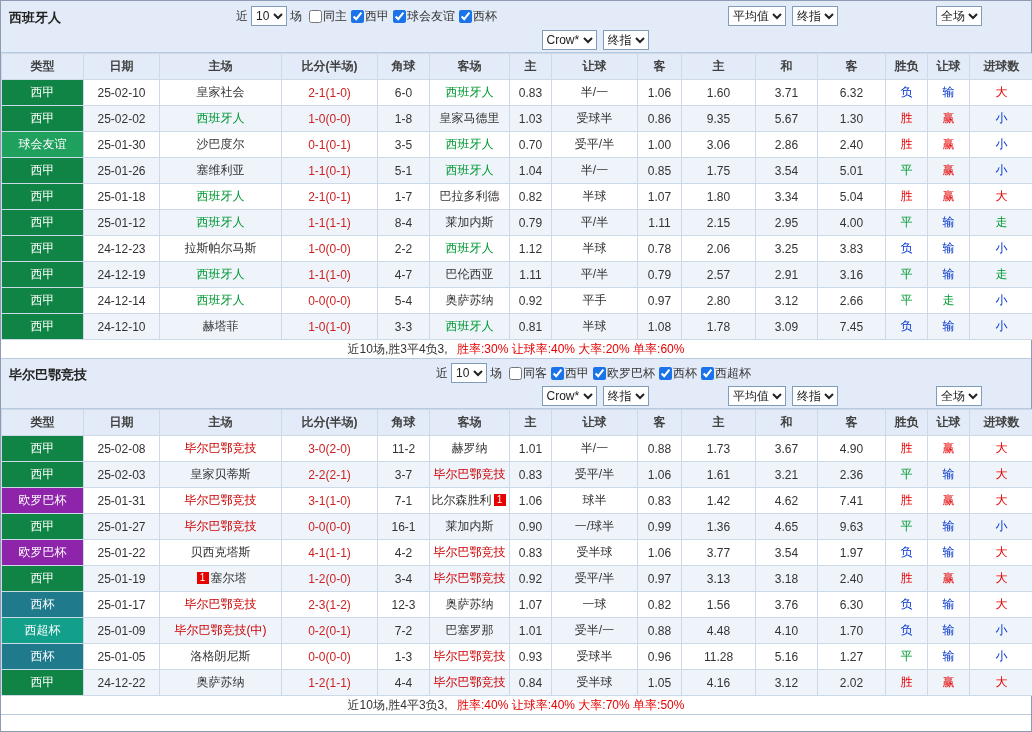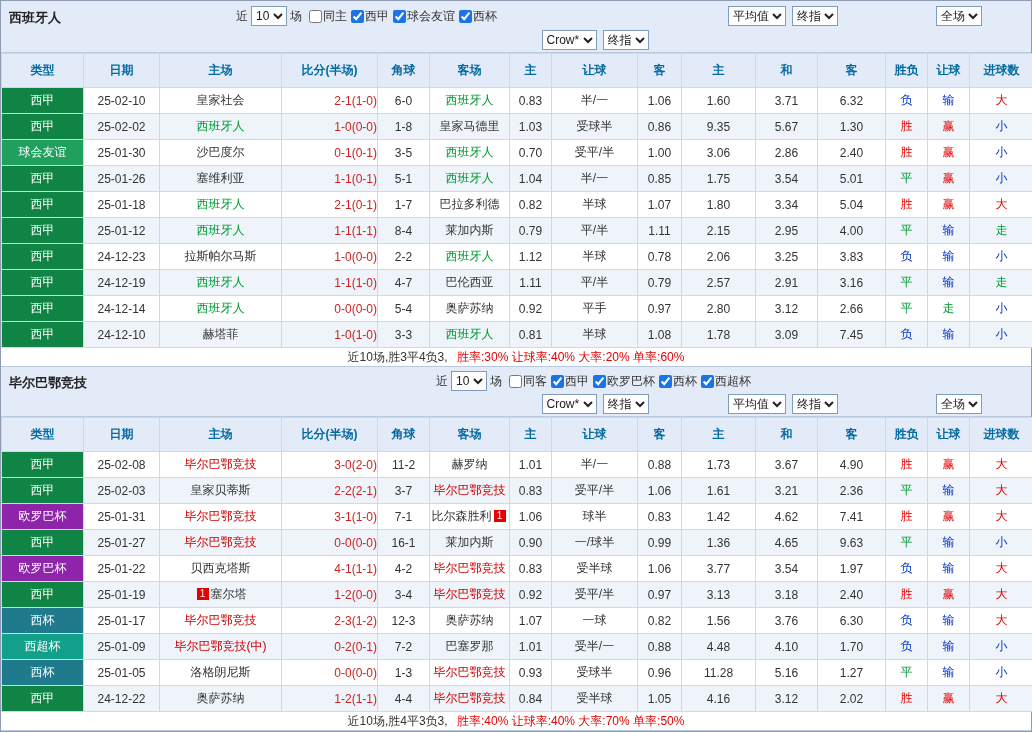--- a/index.html
+++ b/index.html
@@ -46,26 +46,26 @@
   .chk-group label { display:inline-flex; align-items:center; margin-left:4px; cursor:pointer; gap:1px; }
   .chk-group input[type=checkbox] { width:13px; height:13px; accent-color:#1a73e8; cursor:pointer; }
   .dd-group { position:absolute; display:flex; justify-content:center; gap:6px; }
 
   
   table { border-collapse:collapse; width:1032px; table-layout:fixed; }
   th, td {
     border:1px solid #ccd9e8; text-align:center; padding:0;
     overflow:hidden; white-space:nowrap;
   }
-  thead th { background:var(--panel-bg,#e2ebf7); font-weight:bold; color:#0369a1; height:34px; font-size:12px; }
+  thead th { background:var(--panel-bg,#e2ebf7); font-weight:bold; color:#404040; height:26px; font-size:12px; }
   tbody td { height:26px; font-size:12px; color:#333; background:#fff; }
   tbody tr:nth-child(even) td { background:#eff4fb; }
   td.type-cell { color:#fff; font-size:12px; }
   td.team-cell { cursor:pointer; }
-  td.score-cell { color:var(--score-color,#cc2222);text-align:right; }
+  td.score-cell { color:var(--score-color,#cc2222); }
   .red-badge {
     display:inline-block; background:#e60000; color:#fff; width:12px; height:12px;
     line-height:12px; font-size:10px; margin:0 2px; vertical-align:1px; text-align:center;
   }
 
   
   .summary {
     height:19px; line-height:19px; text-align:center; background:#fff;
     border-bottom:1px solid #b9c9de; font-size:12px; color:#333;
   }

